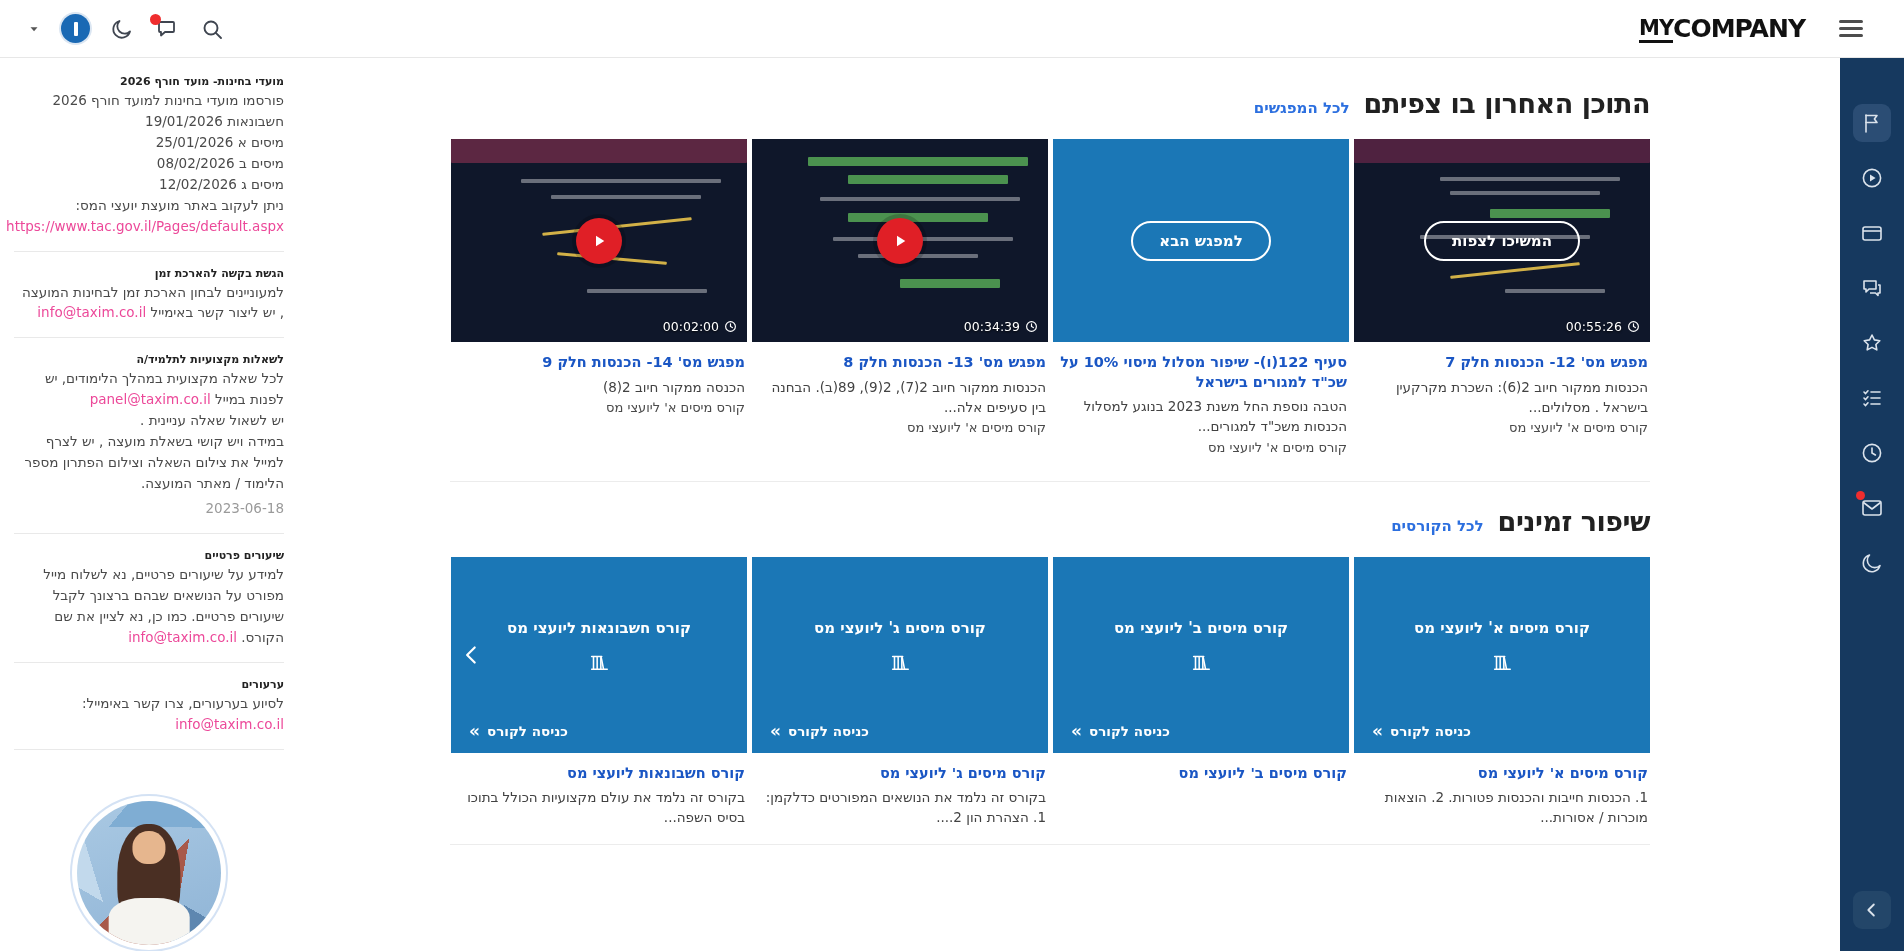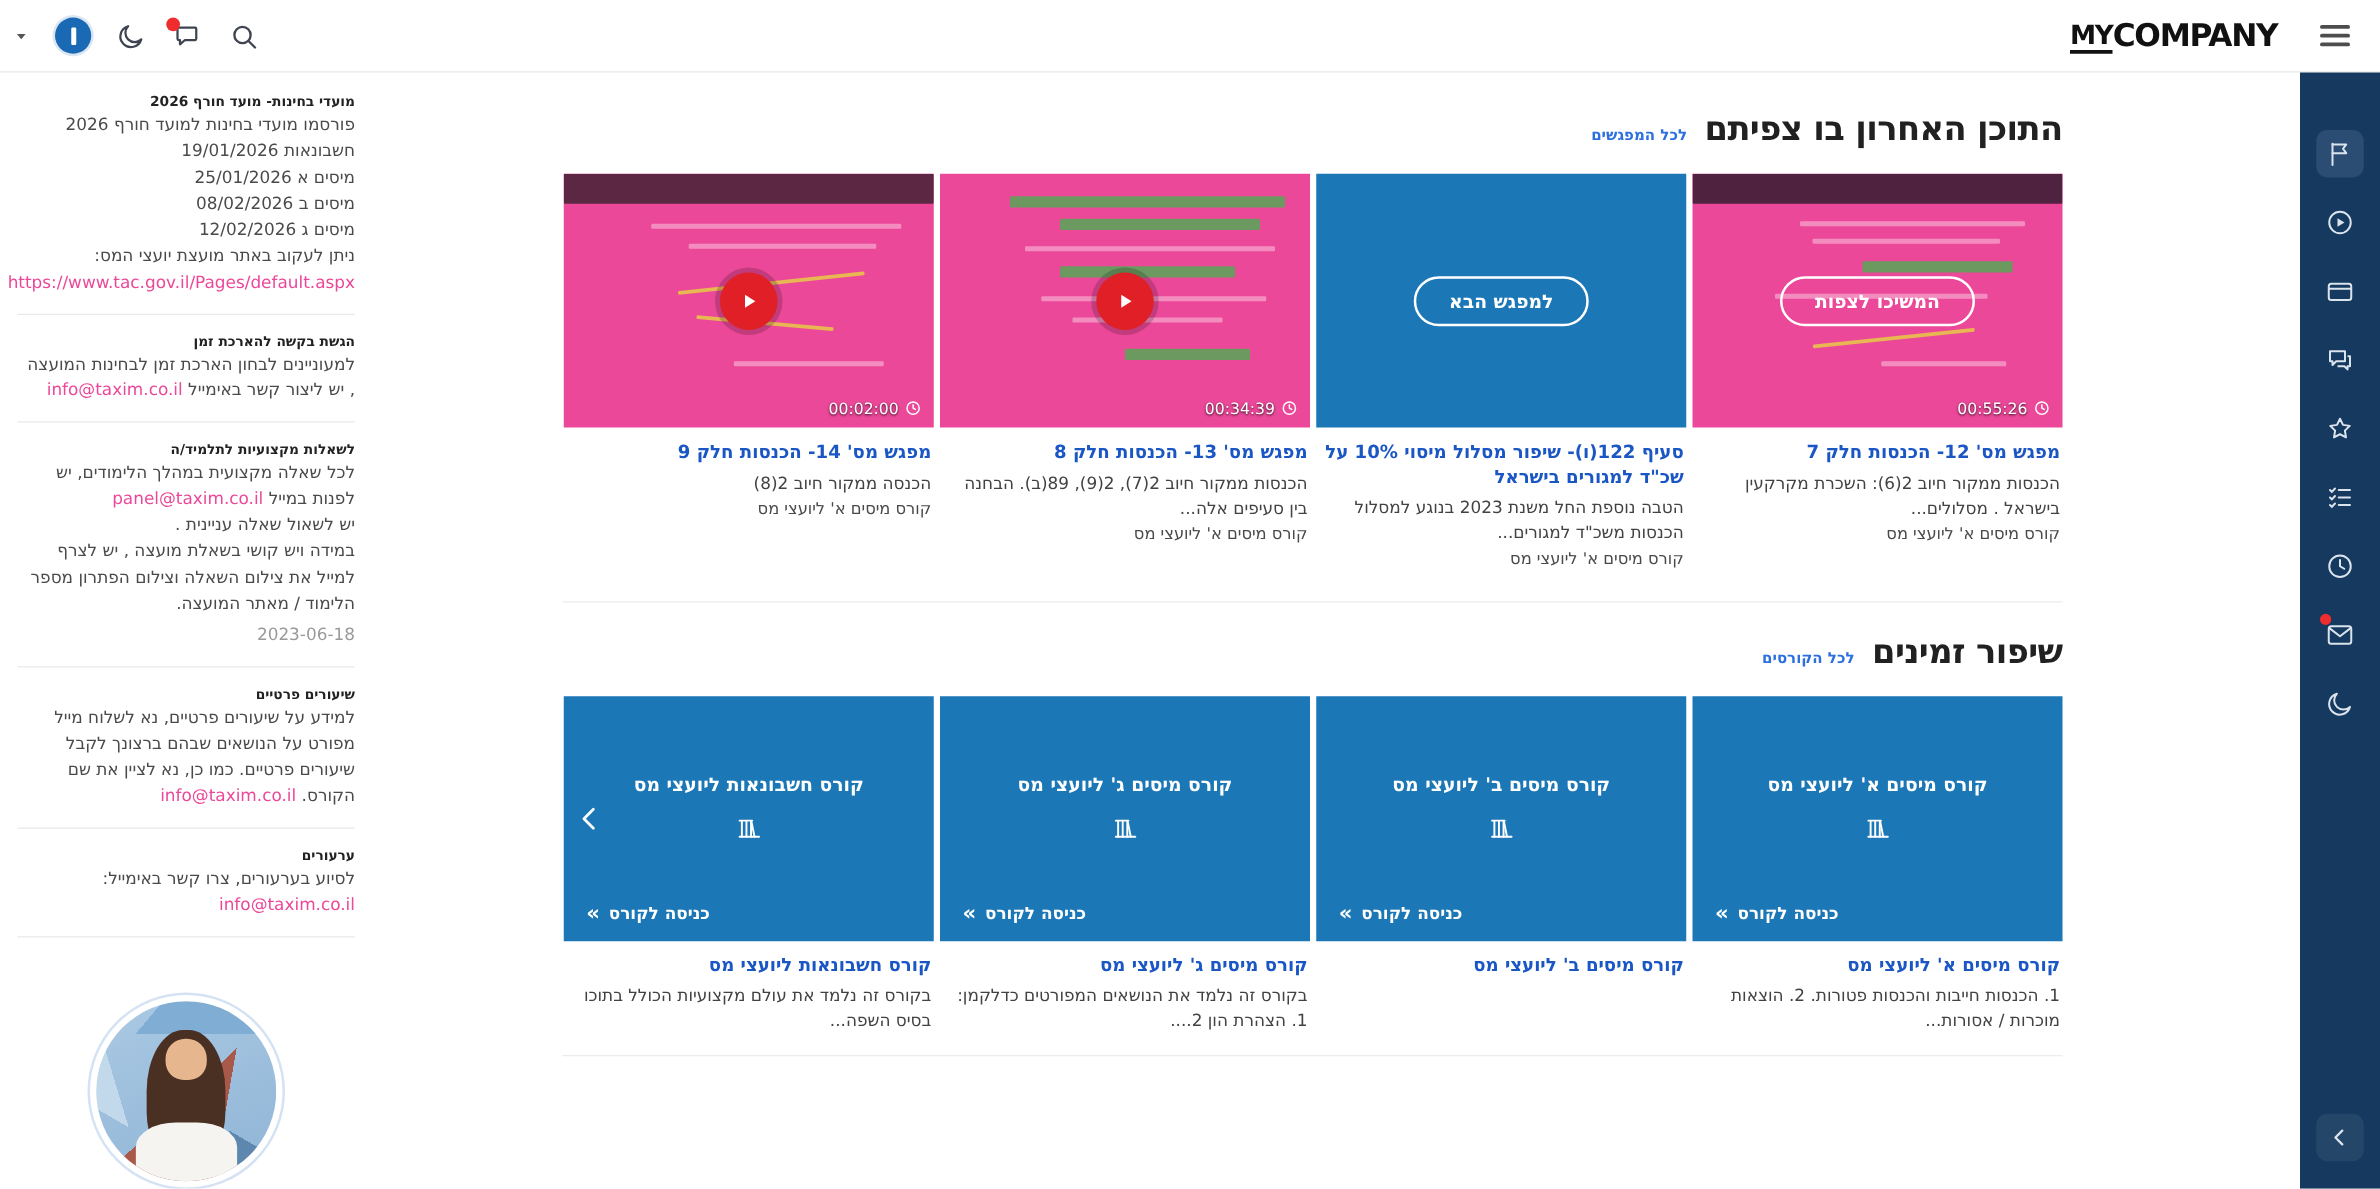--- a/index.html
+++ b/index.html
@@ -1,21 +1,21 @@
 <!DOCTYPE html>
 <html dir="rtl" lang="he"><head>
 <meta charset="utf-8">
 <style>
   * { box-sizing: border-box; margin: 0; padding: 0; }
   html,body { width:1904px; height:951px; overflow:hidden; background:#fff;
     font-family:"DejaVu Sans","Liberation Sans",sans-serif; color:#3d3d3d; }
 
   
   .topbar { height:58px; background:#fff; border-bottom:1px solid #e7e7e7;
-    display:flex; align-items:center; justify-content:space-between; padding:0 20px;gap:20px; }
+    display:flex; align-items:center; justify-content:space-between; padding:0 37px;gap:20px; }
   .tb-right { display:flex; align-items:center; gap:30px; }
   .hamburger { background:none; border:none; cursor:pointer; display:flex; flex-direction:column; gap:4px; padding:4px; }
   .hamburger i { display:block; width:24px; height:3px; background:#4d4d4d; border-radius:2px; }
   .logo { direction:ltr; display:flex; align-items:flex-start; font-weight:800; font-size:25px;
     letter-spacing:-1px; color:#111; cursor:pointer; }
   .logo .logo-my { border-bottom:3px solid #111; font-size:21px; margin-top:2px; }
   .tb-left { display:flex; align-items:center; gap:20px; }
   .tb-btn { background:none; border:none; cursor:pointer; color:#3f4550; display:flex; align-items:center; position:relative; padding:0; }
   .caret { color:#555; margin-left:-10px; }
   .tb-avatar { width:29px; height:29px; border-radius:50%; background:#1a69b4; display:flex;
@@ -33,26 +33,26 @@
     display:flex; align-items:center; justify-content:center; border-radius:9px; position:relative; }
   .rail-btn.active { background:#2b4d74; }
   .rail-btn .red-dot { top:2px; left:3px; width:9px; height:9px; }
   .rail-btn.collapse { margin-top:auto; background:#234669; }
 
   
   .main { flex:1; padding-top:30px; overflow:hidden; }
   .inner { margin:0 190px 0 148px; width:1200px; }
   .sec-head { display:flex; align-items:baseline; gap:14px; margin-bottom:20px; }
   .sec-head h2 { font-size:27px; font-weight:700; color:#212121; letter-spacing:-0.5px; }
-  .all-link { color:#2c6fdf; font-size:12px; font-weight:600; text-decoration:none; cursor:pointer;margin-left:40px; }
+  .all-link { color:#2c6fdf; font-size:15px; font-weight:600; text-decoration:none; cursor:pointer;margin-left:40px; }
 
   .cards { display:flex; gap:5px; align-items:flex-start; }
   .card { width:296px; flex-shrink:0; }
 
-  .thumb { height:203px; position:relative; background:#ec4899; overflow:hidden; cursor:pointer; }
+  .thumb { height:203px; position:relative; background:#0f172a; overflow:hidden; cursor:pointer; }
   .art { position:absolute; border-radius:1px; }
   .hdr-a { top:0; left:0; right:0; height:24px; background:#4f2240; }
   .hdr-c { top:0; left:0; right:0; height:24px; background:#5c2742; }
   .ln { height:4px; background:rgba(255,255,255,.38); }
   .ln.g { background:rgba(86,168,86,.85); height:9px; }
   .ln.y { background:rgba(232,194,74,.9); height:3px; transform:rotate(-6deg); }
   .thumb-next { height:203px; background:#1b77b6; display:flex; align-items:center; justify-content:center; }
   .pill { border:2px solid #fff; background:transparent; color:#fff; border-radius:22px;
     padding:9px 26px; font-size:15px; font-weight:600; cursor:pointer; font-family:inherit; }
   .pill.overlay { position:absolute; inset:0; margin:auto; width:fit-content; height:fit-content; }

